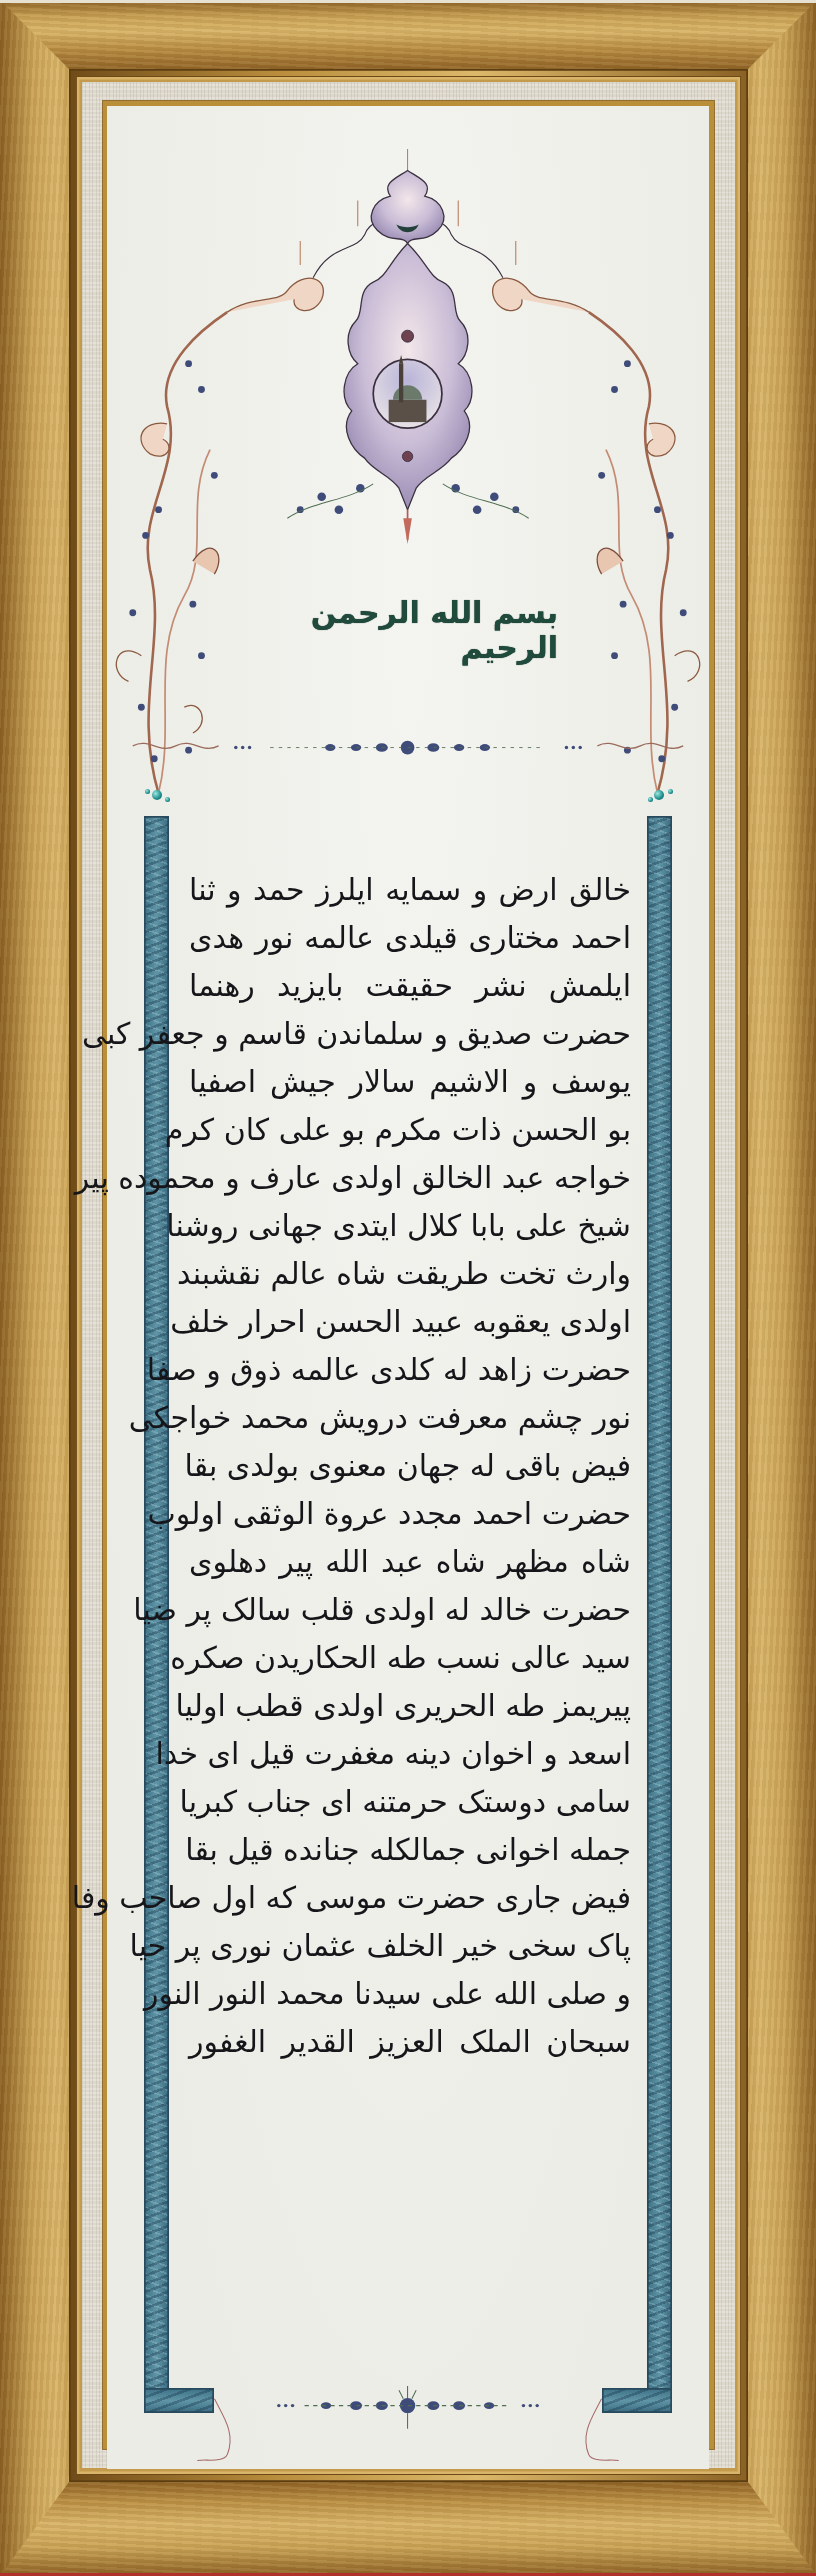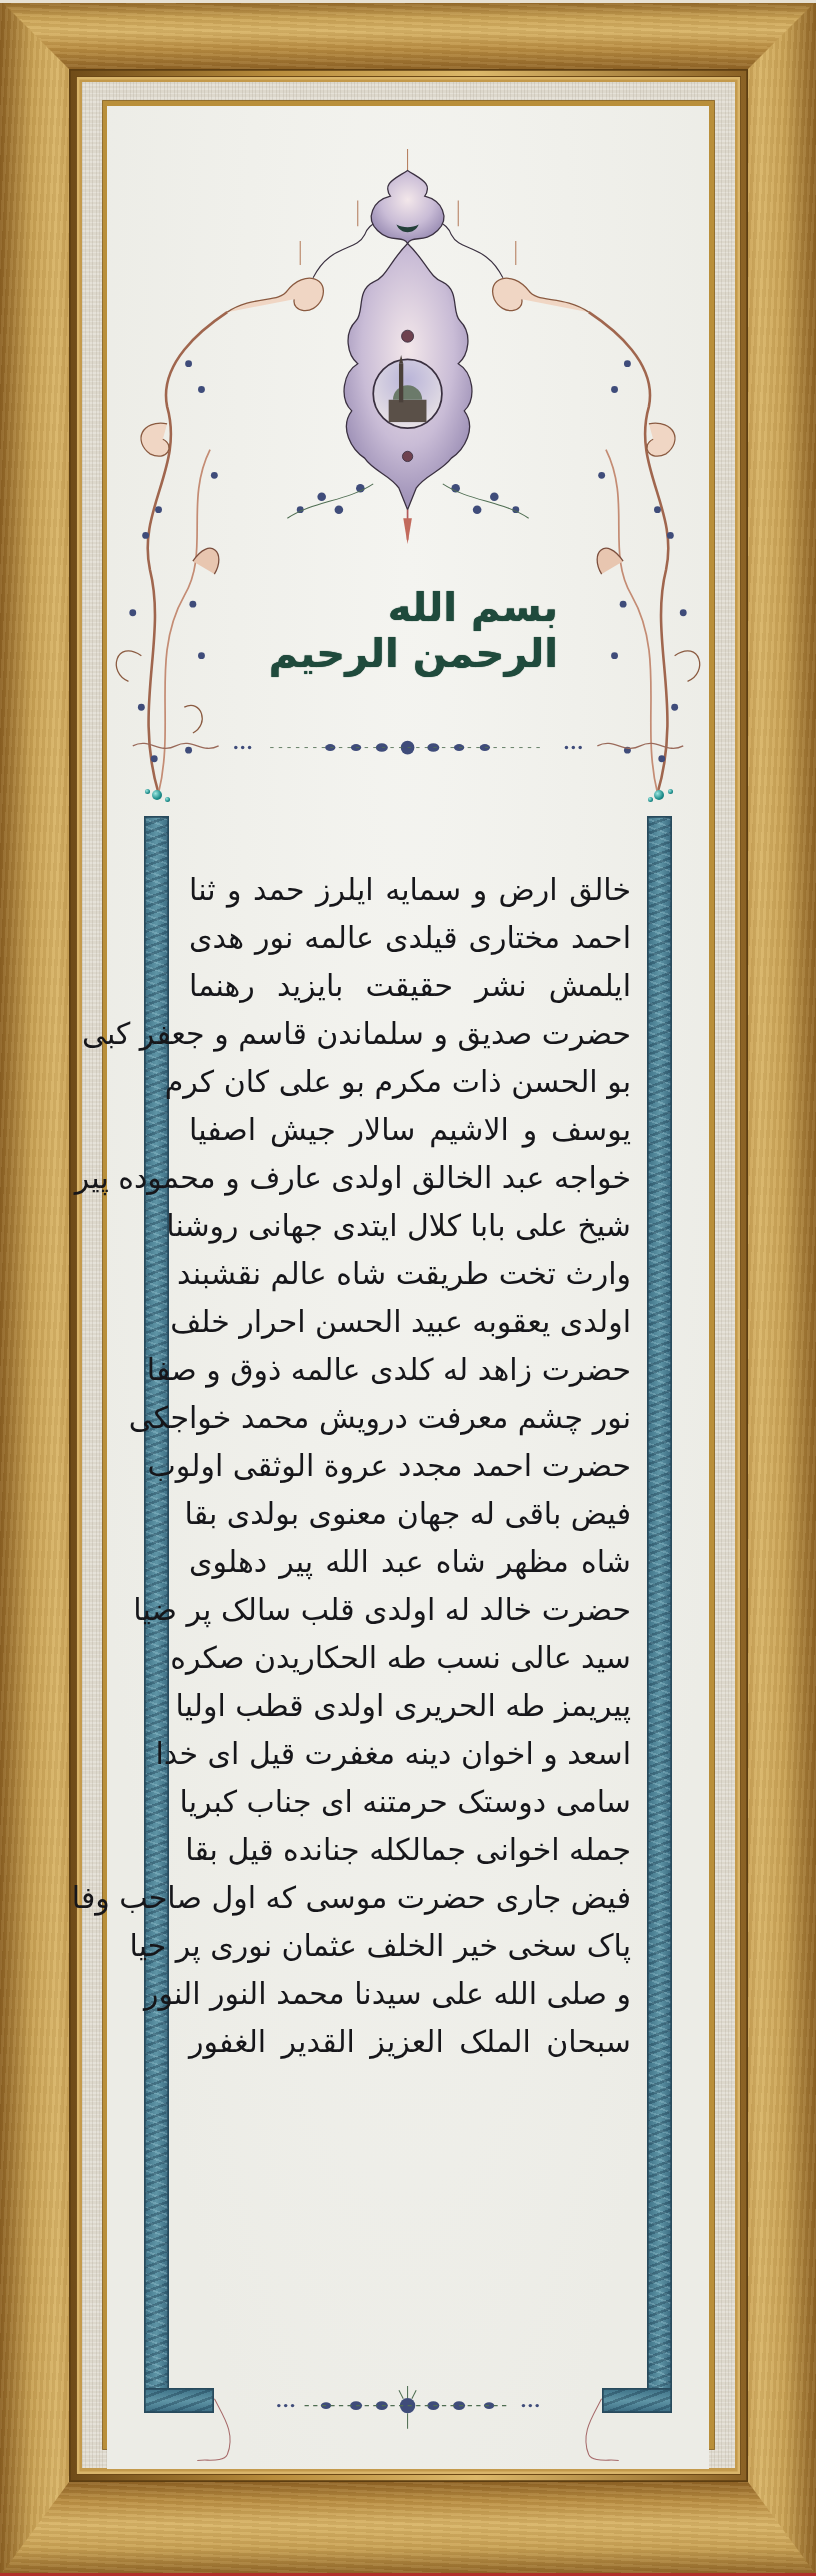--- a/index.html
+++ b/index.html
@@ -56,21 +56,21 @@
     background-image: radial-gradient(ellipse at 50% 20%, #f4f4f0 0%, #ecece6 80%);
   }
 
   
   .ornament-svg { position: absolute; left: 0; top: 0; width: 602px; height: 773px; }
 
   
   .bismillah {
     position: absolute; left: 150px; top: 442px; width: 301px; height: 163px;
     display: flex; align-items: center; justify-content: center;
-    color: #1f4a3c; font-size: 40px; font-family: "DejaVu Sans", sans-serif; font-weight: bold;
+    color: #1f4a3c; font-size: 30px; font-family: "DejaVu Sans", sans-serif; font-weight: bold;
     direction: rtl; letter-spacing: -1.7px;
     text-shadow: 0 0 0.9px #0f3326;
   }
 
   
   .side-bar {
     position: absolute; width: 25px;
     background:
       repeating-linear-gradient(160deg, rgba(20,50,70,0.35) 0 2.6px, transparent 2.6px 7.7px),
       repeating-linear-gradient(20deg, rgba(180,220,230,0.25) 0 1.7px, transparent 1.7px 6.9px),
@@ -263,30 +263,30 @@
   <div class="gem gem-small" style="left:58px; top:691px;"></div>
   <div class="gem" style="left:547px; top:684px;"></div>
   <div class="gem gem-small" style="left:541px; top:691px;"></div>
   <div class="gem gem-small" style="left:561px; top:683px;"></div>
 
   <div class="text-panel">
     <div class="verse-line">خالق ارض و سمایه ایلرز حمد و ثنا</div>
     <div class="verse-line">احمد مختاری قیلدی عالمه نور هدی</div>
     <div class="verse-line">ایلمش نشر حقیقت بایزید رهنما</div>
     <div class="verse-line">حضرت صدیق و سلماندن قاسم و جعفر کبی</div>
+    <div class="verse-line">یوسف و الاشیم سالار جیش اصفیا</div>
     <div class="verse-line">بو الحسن ذات مکرم بو علی کان کرم</div>
-    <div class="verse-line">یوسف و الاشیم سالار جیش اصفیا</div>
     <div class="verse-line">خواجه عبد الخالق اولدی عارف و محموده پیر</div>
     <div class="verse-line">شیخ علی بابا کلال ایتدی جهانی روشنا</div>
     <div class="verse-line">وارث تخت طریقت شاه عالم نقشبند</div>
     <div class="verse-line">اولدی یعقوبه عبید الحسن احرار خلف</div>
     <div class="verse-line">حضرت زاهد له کلدی عالمه ذوق و صفا</div>
     <div class="verse-line">نور چشم معرفت درویش محمد خواجکی</div>
+    <div class="verse-line">فیض باقی له جهان معنوی بولدی بقا</div>
     <div class="verse-line">حضرت احمد مجدد عروة الوثقی اولوب</div>
-    <div class="verse-line">فیض باقی له جهان معنوی بولدی بقا</div>
     <div class="verse-line">شاه مظهر شاه عبد الله پیر دهلوی</div>
     <div class="verse-line">حضرت خالد له اولدی قلب سالک پر ضیا</div>
     <div class="verse-line">سید عالی نسب طه الحکاریدن صکره</div>
     <div class="verse-line">پیریمز طه الحریری اولدی قطب اولیا</div>
     <div class="verse-line">اسعد و اخوان دینه مغفرت قیل ای خدا</div>
     <div class="verse-line">سامی دوستک حرمتنه ای جناب کبریا</div>
     <div class="verse-line">جمله اخوانی جمالکله جنانده قیل بقا</div>
     <div class="verse-line">فیض جاری حضرت موسی که اول صاحب وفا</div>
     <div class="verse-line">پاک سخی خیر الخلف عثمان نوری پر حیا</div>
     <div class="verse-line">و صلی الله علی سیدنا محمد النور النور</div>

